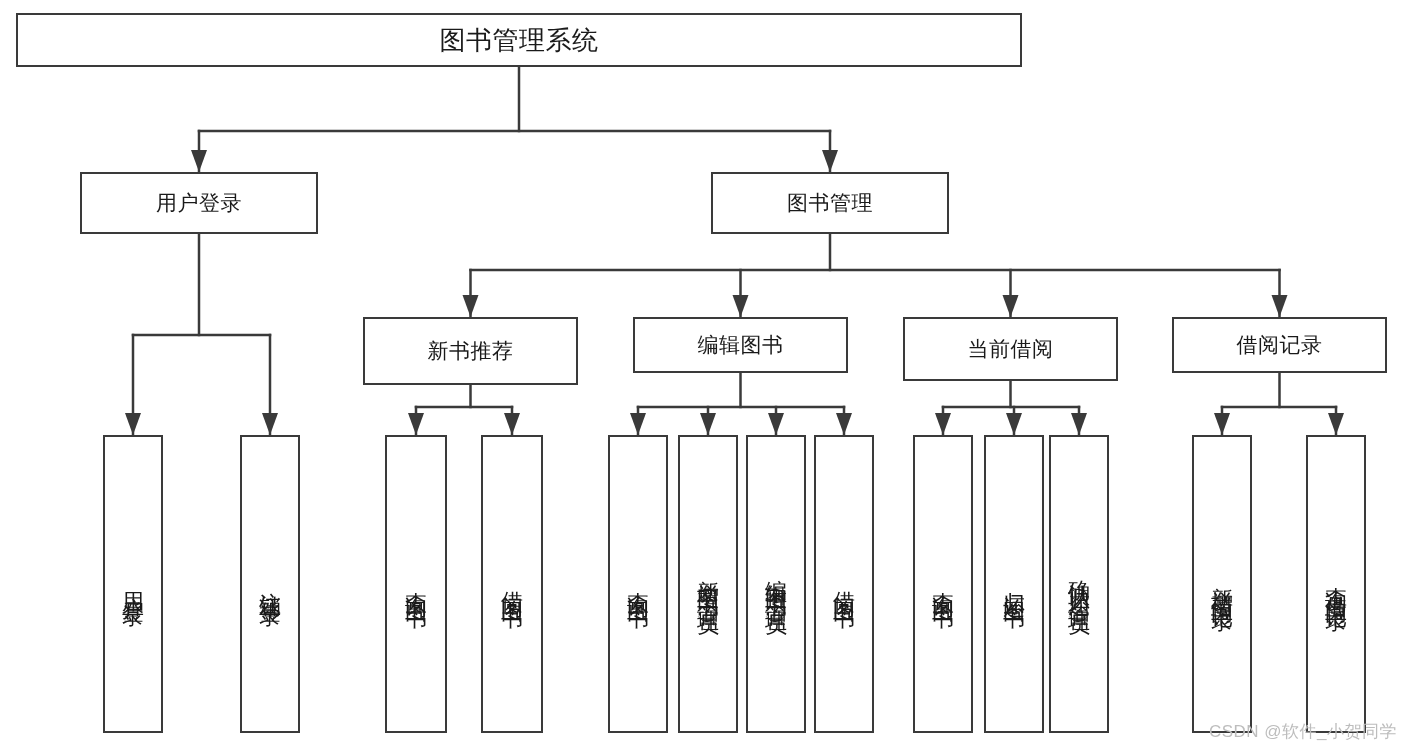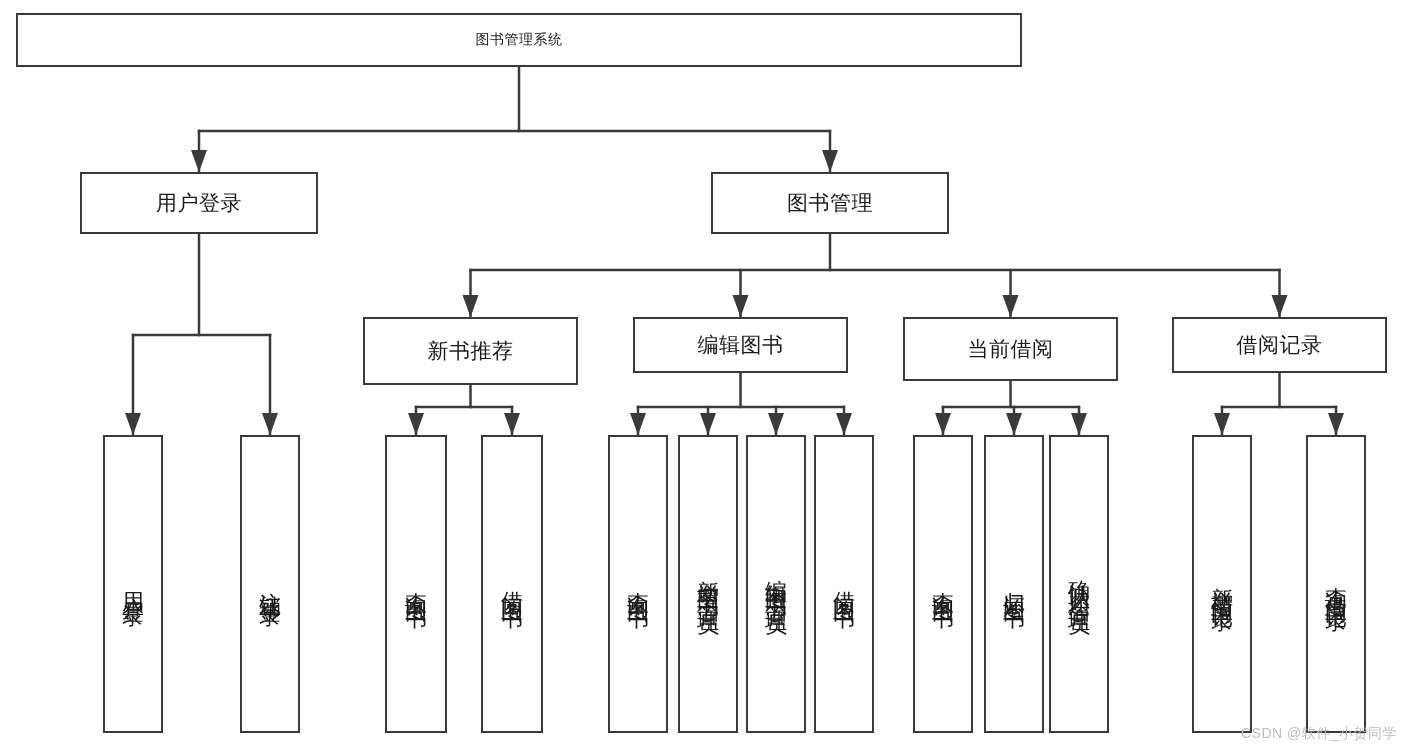--- a/index.html
+++ b/index.html
@@ -41,42 +41,42 @@
     line-height: 1.08;
     white-space: nowrap;
     text-align: center;
   }
   
   .node.horiz .node-label {
     font-size: 21px;
     letter-spacing: 0.5px;
   }
   .node.root .node-label {
-    font-size: 14px;
+    font-size: 26px;
     letter-spacing: 0.5px;
   }
   
   .node.vert {
     align-items: center;
     justify-content: center;
   }
   .node.vert .node-label {
     writing-mode: vertical-rl;
     text-orientation: upright;
     font-size: 22px;
     letter-spacing: 5px;
     line-height: 1;
     white-space: nowrap;
     text-align: center;
   }
   #watermark {
     position: absolute;
     right: 8px;
     bottom: 4px;
-    font-size: 14px;
+    font-size: 17px;
     color: #bdbdbd;
     letter-spacing: 0.5px;
     white-space: nowrap;
     user-select: none;
   }
 </style>
 </head>
 <body>
 
 <div id="diagram-root">

